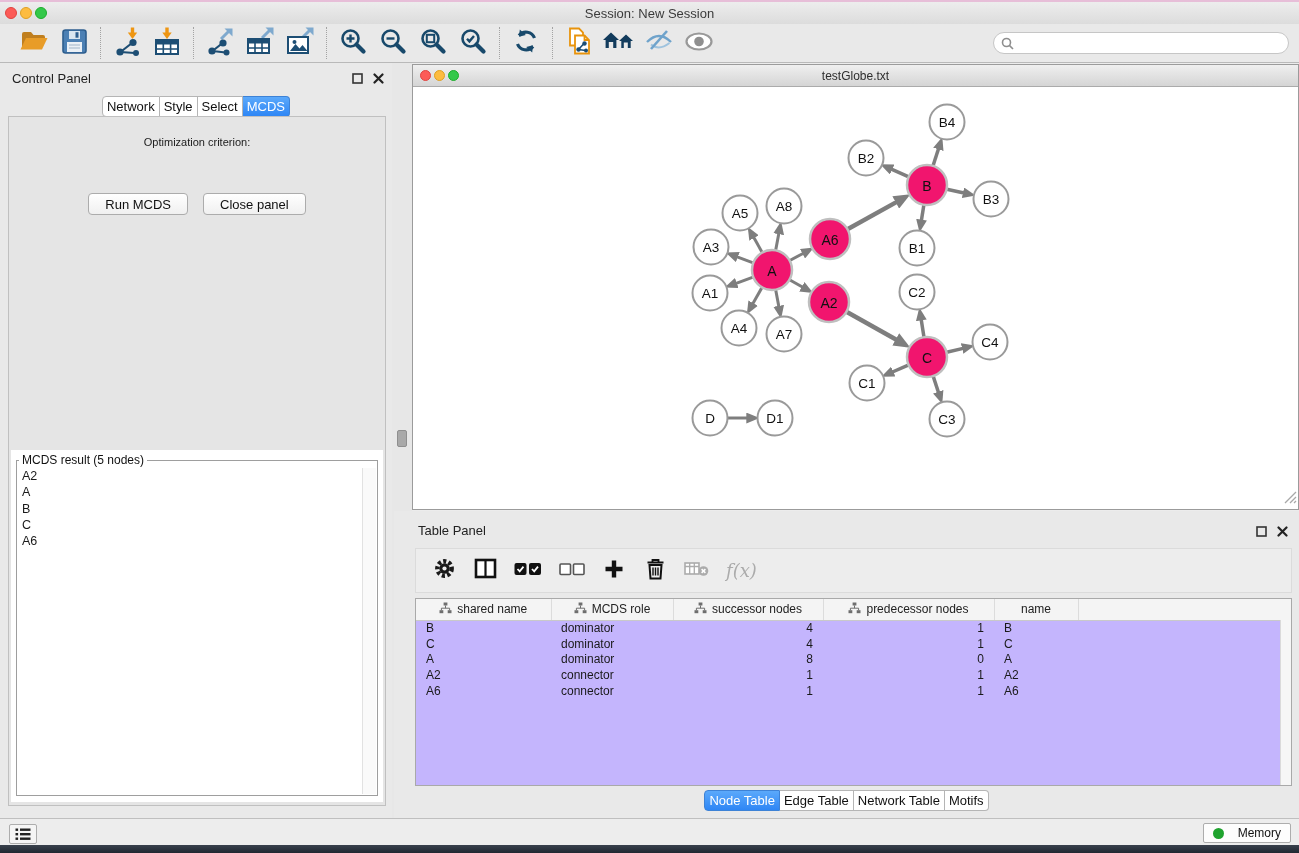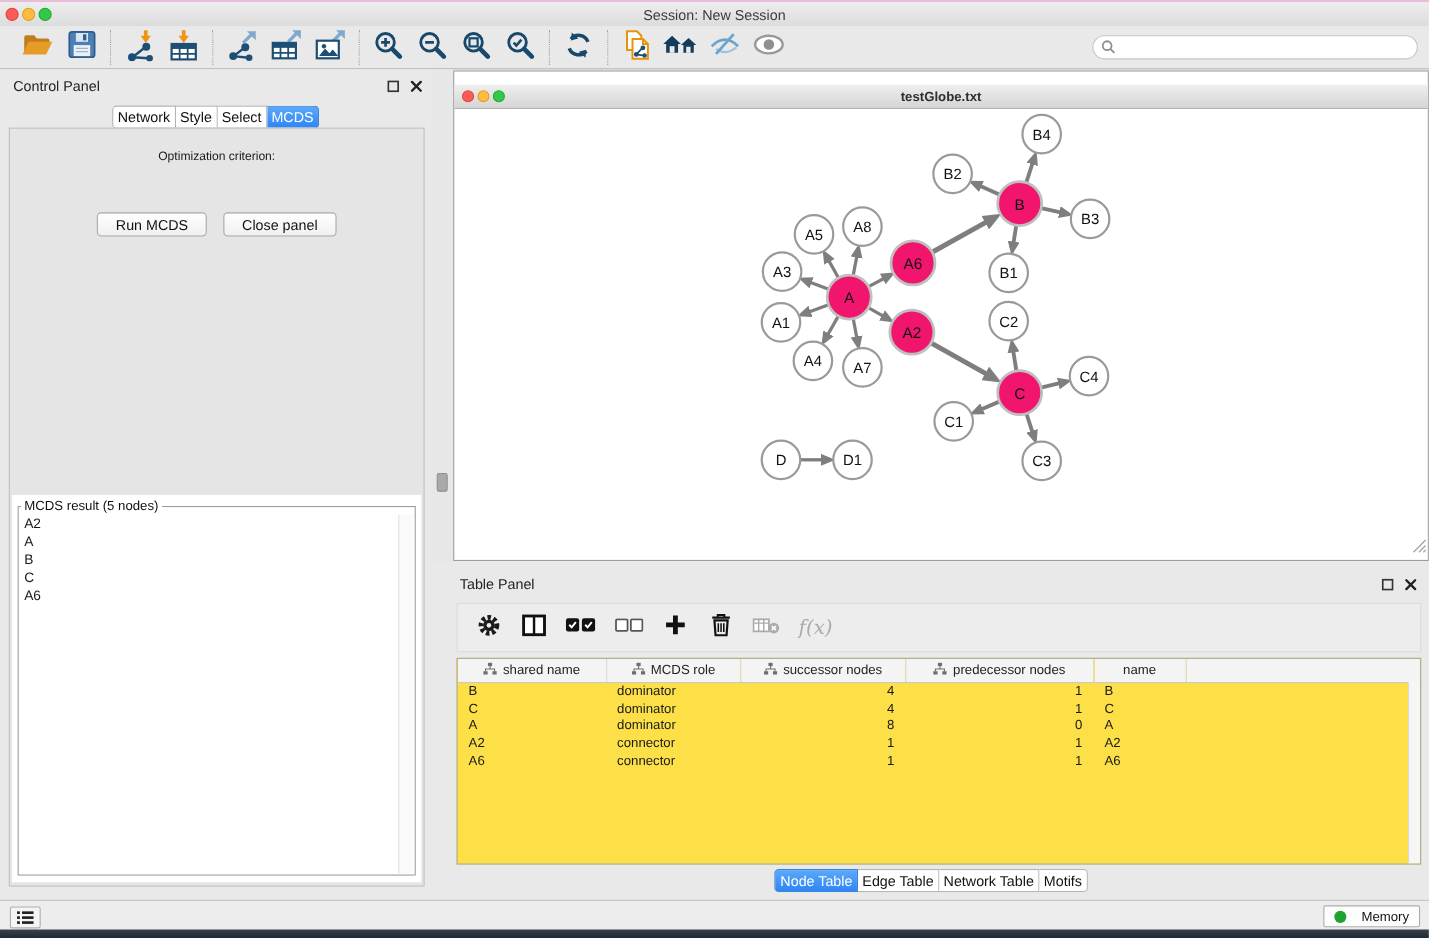--- a/index.html
+++ b/index.html
@@ -63,41 +63,41 @@
                   background:#FAFAFA; border-left:1px solid #E2E2E2; }
 
   
   #v-splitter { position:absolute; left:392px; top:63px; width:20px; height:755px; background:#E7E7E7; }
   .grip-v { position:absolute; left:5px; top:367px; width:10px; height:17px; background:#A9A9A9;
             border:1px solid #8F8F8F; border-radius:2px; }
 
   
   #net-window { position:absolute; left:412px; top:64px; width:887px; height:446px;
                 background:#fff; border:1px solid #9B9B9B; }
-  #net-titlebar { position:absolute; left:0; top:12px; right:0; height:22px;
-                  background:linear-gradient(#EFEFEF,#D5D5D5); border-bottom:1px solid #ABABAB;font-weight:bold; }
+  #net-titlebar { position:absolute; left:0; top:0; right:0; height:22px;
+                  background:linear-gradient(#EFEFEF,#D5D5D5); border-bottom:1px solid #ABABAB; }
   #net-titlebar .tl { width:11px; height:11px; }
   #net-titlebar .tl-group { left:7px; top:5px; }
   #net-titlebar .win-title { top:4px; font-size:12px; color:#2e2e2e; }
   #graph-svg { position:absolute; left:0; top:22px; }
   .resize-grip { position:absolute; right:1px; bottom:1px; }
 
   
   .grip-h { position:absolute; left:837px; top:512px; width:15px; height:5px; background:#A9A9A9;
             border:1px solid #8F8F8F; border-radius:2px; }
 
   
   #table-panel { position:absolute; left:394px; top:511px; width:905px; height:307px; background:#E9E9E9; }
   #table-panel .panel-title { left:24px; top:12px; }
   #table-panel .panel-icons { right:11px; top:15px; }
   #tbl-toolbar { position:absolute; left:21px; top:37px; width:877px; height:45px; background:#EDEDED;
                  border:1px solid #DBDBDB; display:flex; align-items:center; gap:17px; padding-left:16px; }
   .tt-btn { display:flex; align-items:center; justify-content:center; min-width:24px; }
   .fx { font-family:"DejaVu Serif", serif; font-style:italic; font-size:18px; color:#ABABAB; }
-  #tbl-wrap { position:absolute; left:21px; top:87px; width:877px; height:188px; background:#fde047;
+  #tbl-wrap { position:absolute; left:21px; top:87px; width:877px; height:188px; background:#c4b5fd;
               border:1px solid #A9A9A9; overflow:hidden; }
   #node-table { border-collapse:collapse; table-layout:fixed; width:100%; }
   #node-table th { height:21px; background:#F4F4F4; border-bottom:1px solid #C9C9C9; border-right:1px solid #DCDCDC;
                    font-weight:normal; font-size:12px; color:#222; text-align:center; white-space:nowrap; overflow:hidden; }
   #node-table th .hic { vertical-align:-1px; margin-right:5px; }
   #node-table th:last-child { border-right:none; }
   #node-table td { height:15.8px; font-size:12px; padding:0 10px; white-space:nowrap; overflow:hidden; }
   #node-table td.r { text-align:right; }
   .tbl-scroll { position:absolute; right:0; top:21px; bottom:0; width:11px; background:#F6F6F6; border-left:1px solid #DADADA; }
   #tbl-tabs { position:absolute; left:0; right:0; top:279px; display:flex; justify-content:center;align-items:center; }

